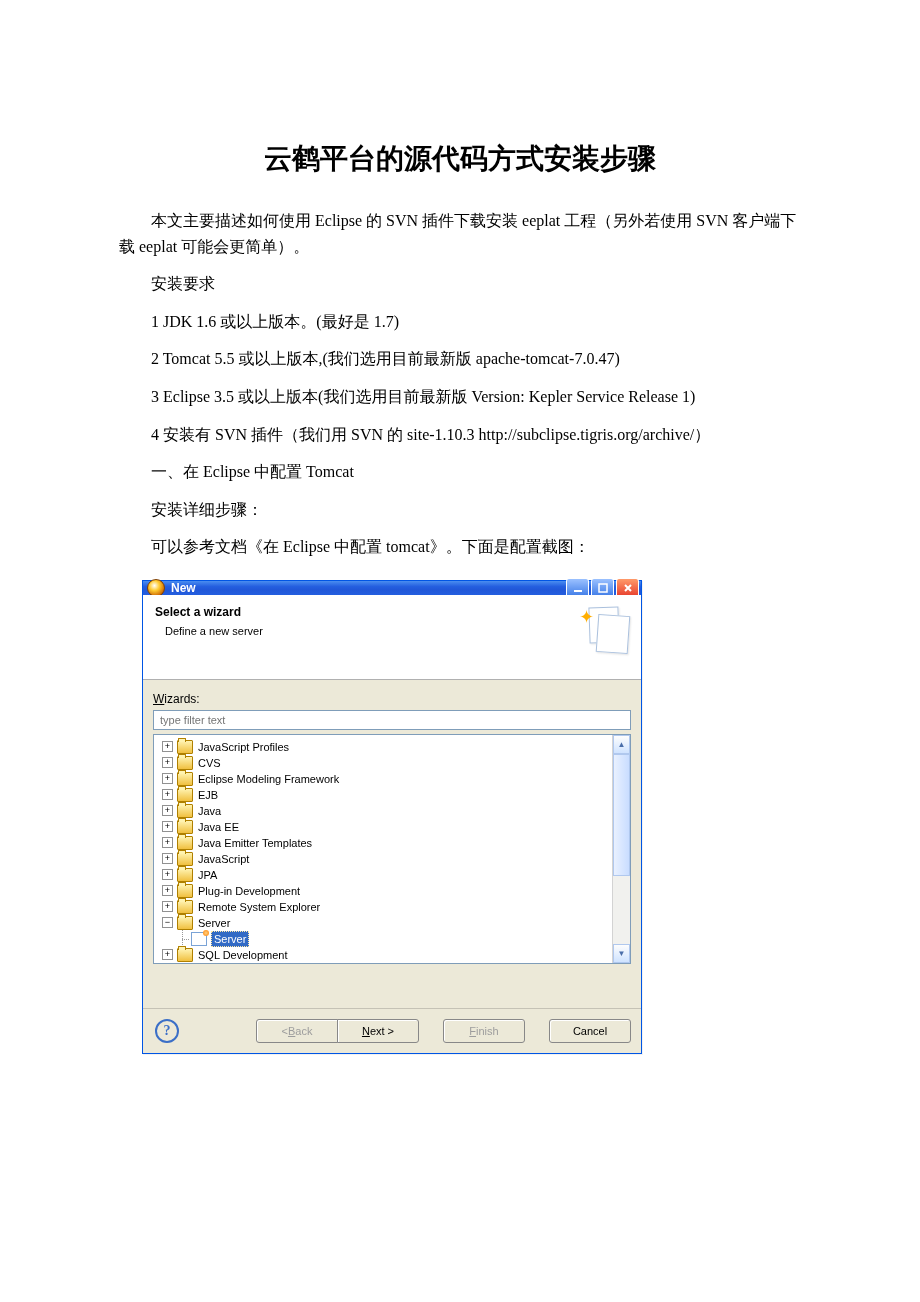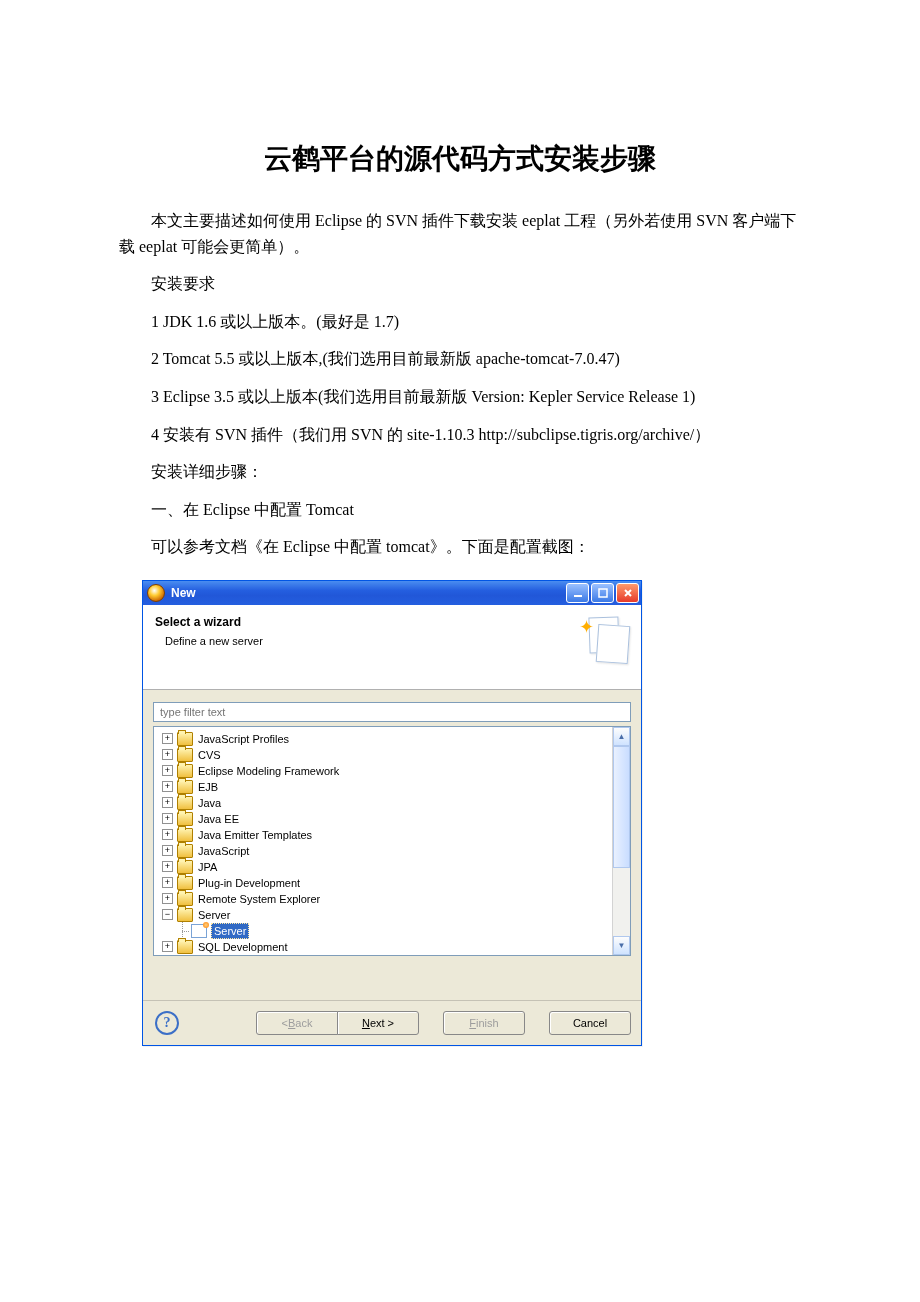--- a/index.html
+++ b/index.html
@@ -40,21 +40,21 @@
   .wizard {
     width: 498px;
     border: 1px solid #0055E5;
     font-family: Tahoma, "Microsoft Sans Serif", sans-serif;
     font-size: 12px;
     color: #000;
     box-shadow: 1px 1px 0 rgba(0,0,0,0.05);
     background: #ECE9D8;
   }
   .titlebar {
-    height: 24px;
+    height: 14px;
     background: linear-gradient(to bottom, #4a8df0 0%, #245edf 40%, #2157d8 60%, #245edf 100%);
     display: flex;
     align-items: center;
     padding: 0 2px 0 4px;
     color: #fff;
     font-weight: bold;
   }
   .titlebar .win-icon {
     width: 16px; height: 16px;
     background: radial-gradient(circle at 40% 35%, #fff 0%, #ffcc33 35%, #cc6600 75%, #663300 100%);
@@ -306,22 +306,22 @@
 
 <div class="page">
   <div class="title">云鹤平台的源代码方式安装步骤</div>
 
   <p class="para">本文主要描述如何使用 Eclipse 的 SVN 插件下载安装 eeplat 工程（另外若使用 SVN 客户端下载 eeplat 可能会更简单）。</p>
   <p class="para">安装要求</p>
   <p class="para">1 JDK 1.6 或以上版本。(最好是 1.7)</p>
   <p class="para">2 Tomcat 5.5 或以上版本,(我们选用目前最新版 apache-tomcat-7.0.47)</p>
   <p class="para">3 Eclipse 3.5 或以上版本(我们选用目前最新版 Version: Kepler Service Release 1)</p>
   <p class="para">4 安装有 SVN 插件（我们用 SVN 的 site-1.10.3 http://subclipse.tigris.org/archive/）</p>
+  <p class="para">一、在 Eclipse 中配置 Tomcat</p>
   <p class="para">安装详细步骤：</p>
-  <p class="para">一、在 Eclipse 中配置 Tomcat</p>
   <p class="para">可以参考文档《在 Eclipse 中配置 tomcat》。下面是配置截图：</p>
 
   <div class="wizard-wrap">
     <div class="wizard">
 
       <div class="titlebar">
         <span class="win-icon"></span>
         <span class="win-title">New</span>
         <span class="spacer"></span>
         <span class="win-btn min">
@@ -345,20 +345,23 @@
         <div class="banner-title">Select a wizard</div>
         <div class="banner-sub">Define a new server</div>
         <div class="banner-icon">
           <div class="paper1"></div>
           <div class="paper2"></div>
           <div class="arrow">✦</div>
         </div>
       </div>
 
       <div class="body">
+        <div class="wiz-label">
+          <span class="mn">W</span><span>izards:</span>
+        </div>
         <input class="filter-input" placeholder="type filter text" style="">
 
         <div class="tree-wrap">
           <div class="tree" id="tree">
               <div class="node">
                 <span class="toggle">+</span>
                 <span class="folder"></span>
                 <span class="label">JavaScript Profiles</span>
               </div>
               <div class="node">

